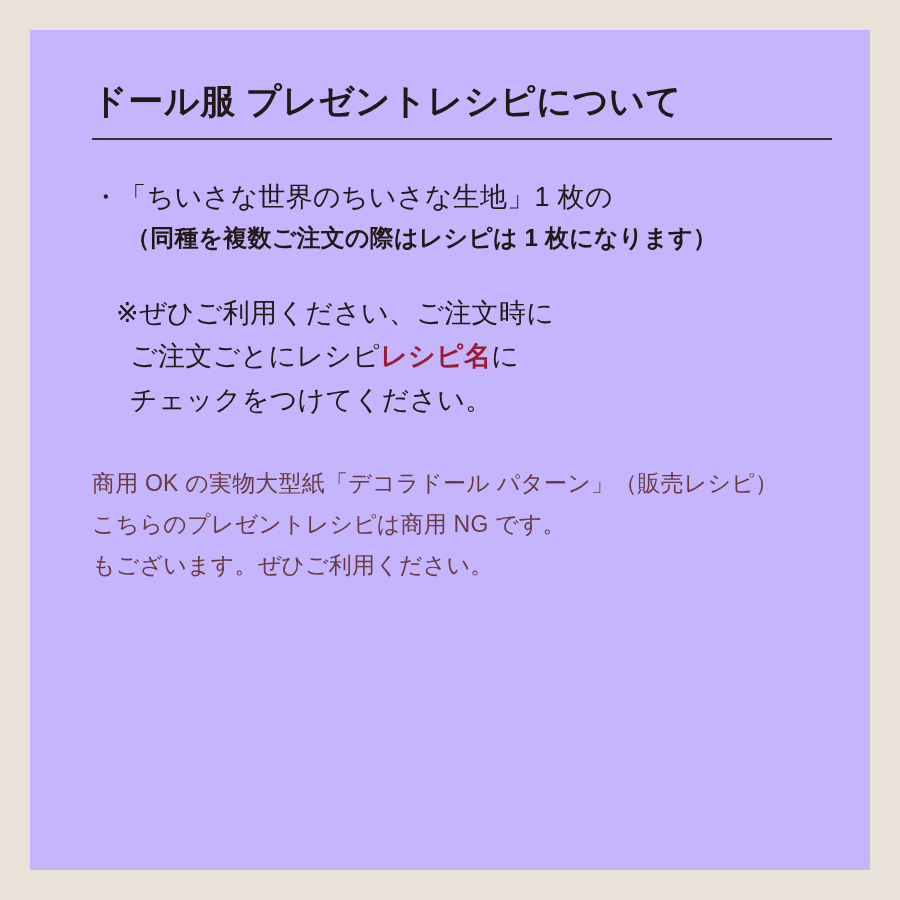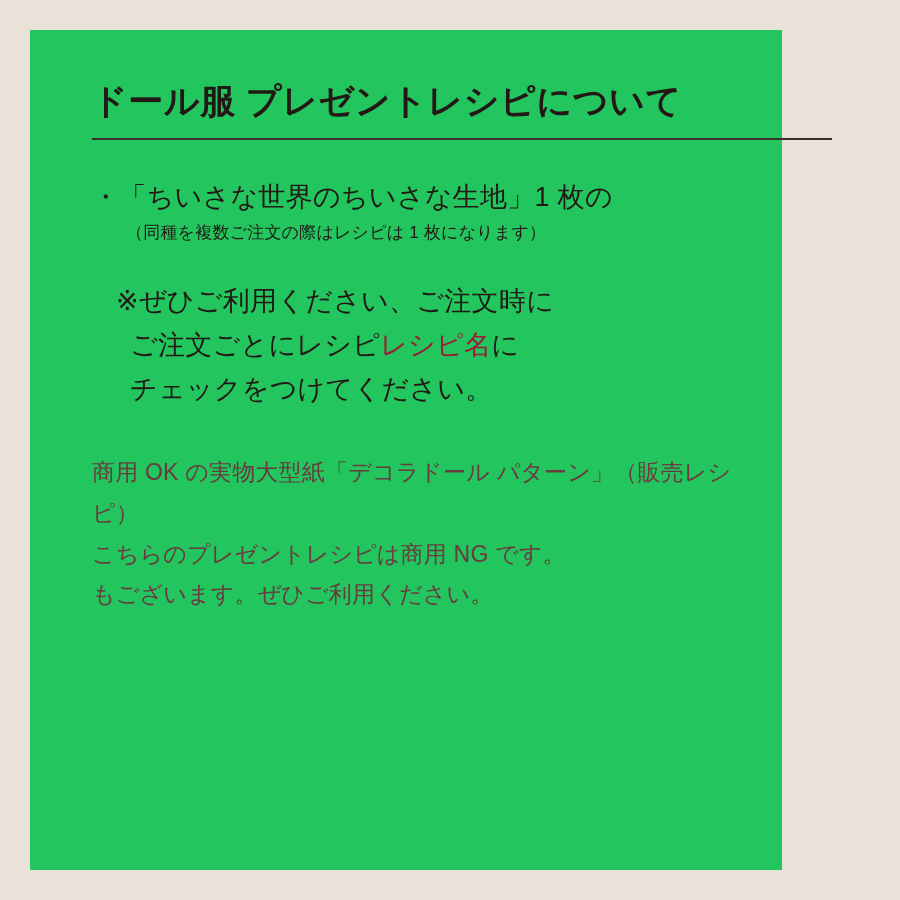--- a/index.html
+++ b/index.html
@@ -10,23 +10,23 @@
     width: 900px;
     height: 900px;
     background: #e9e2d8;
     font-family: "Liberation Sans", "DejaVu Sans", sans-serif;
     overflow: hidden;
   }
   .card {
     position: absolute;
     left: 30px;
     top: 30px;
-    width: 752px;
+    width: 840px;
     height: 840px;
-    background: #22c55e;
+    background: #c4b5fd;
     box-sizing: border-box;
     padding: 0;
   }
   .inner {
     position: absolute;
     left: 62px;
     top: 48px;
     right: 40px;
   }
   .title {
@@ -49,35 +49,36 @@
   }
   .bullet-block {
     margin-bottom: 28px;
     font-size: 27px;
     line-height: 1.62;
     letter-spacing: 0.3px;
   }
   .line-indent-1 { padding-left: 24px; }
   .line-indent-2 { padding-left: 38px; }
   .small-note {
-    font-size: 17px;
+    font-size: 24px;
     padding-left: 34px;
     line-height: 1.6;
     letter-spacing: 0.2px;
+    font-weight: bold;
   }
   .note-block {
     margin-top: 34px;
     margin-bottom: 30px;
     font-size: 27px;
     line-height: 1.62;
     letter-spacing: 0.3px;
   }
   .highlight {
     color: #9c1c33;
-    font-weight: normal;
+    font-weight: bold;
   }
   .footer {
     margin-top: 40px;
     font-size: 23px;
     line-height: 1.78;
     color: #6a3a3f;
     letter-spacing: 0.2px;
   }
 </style>
 </head>

